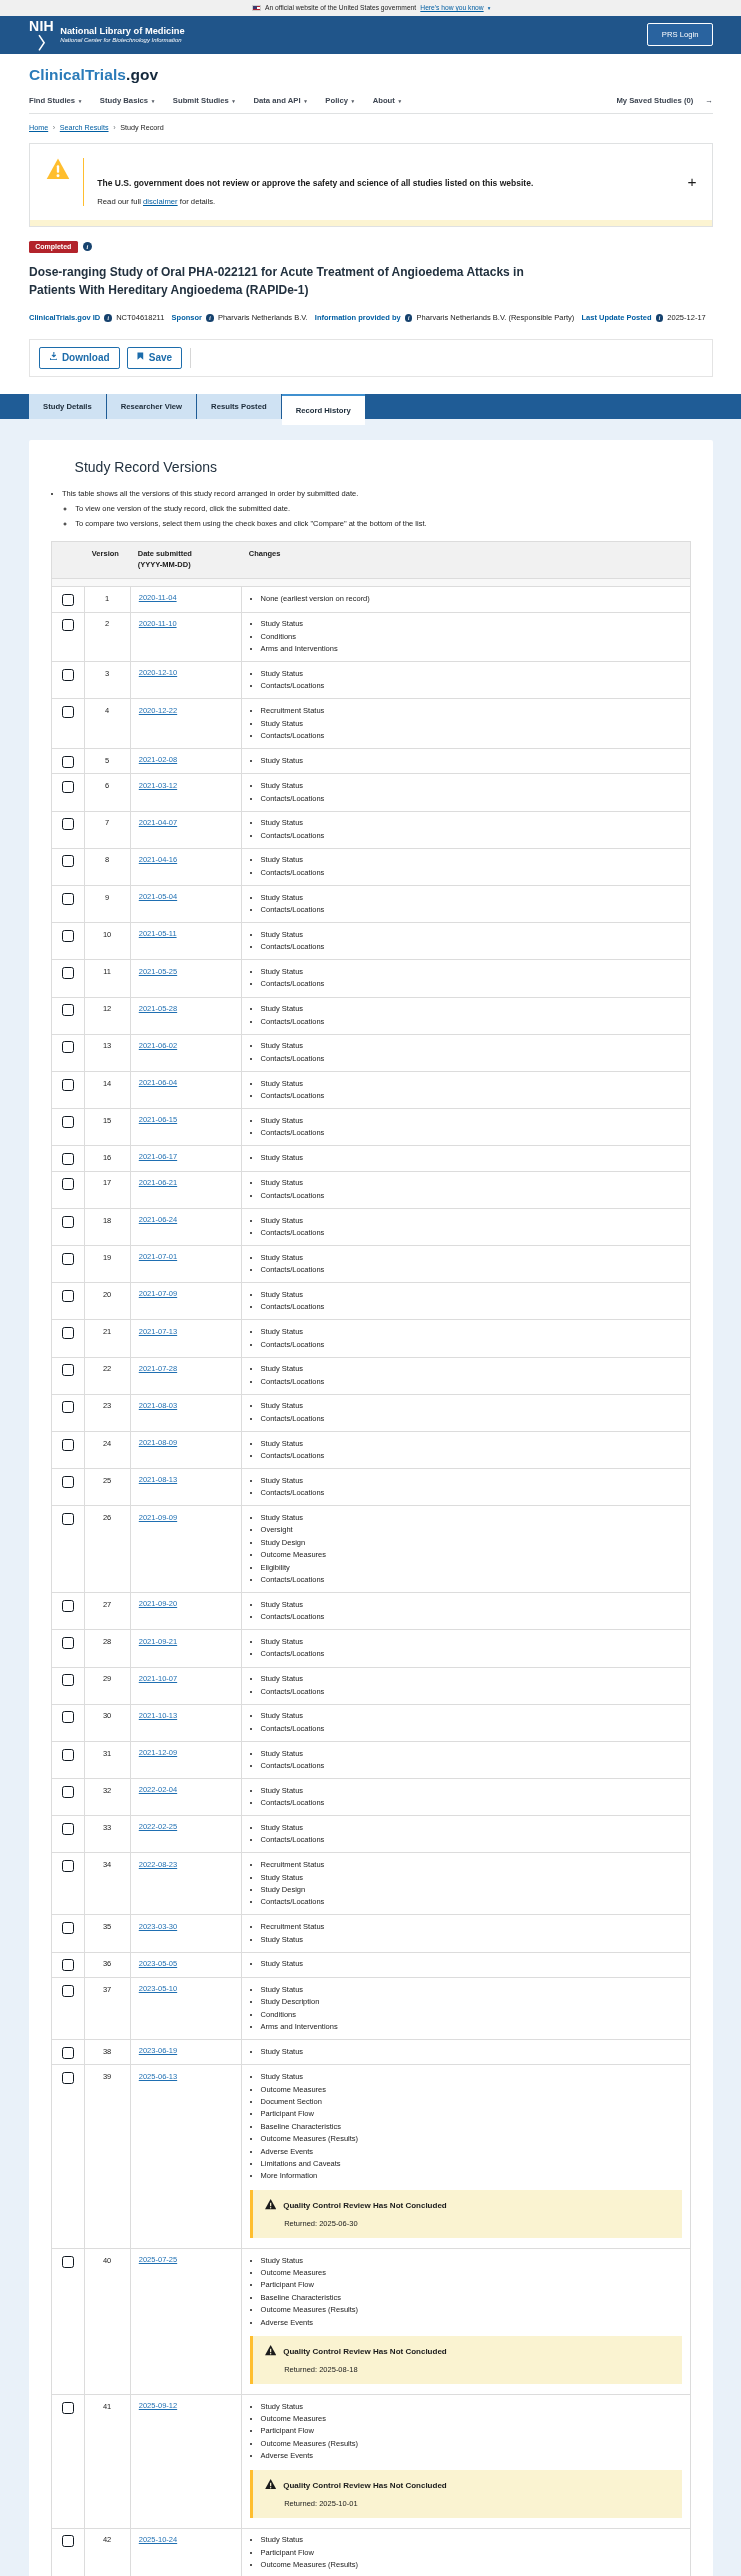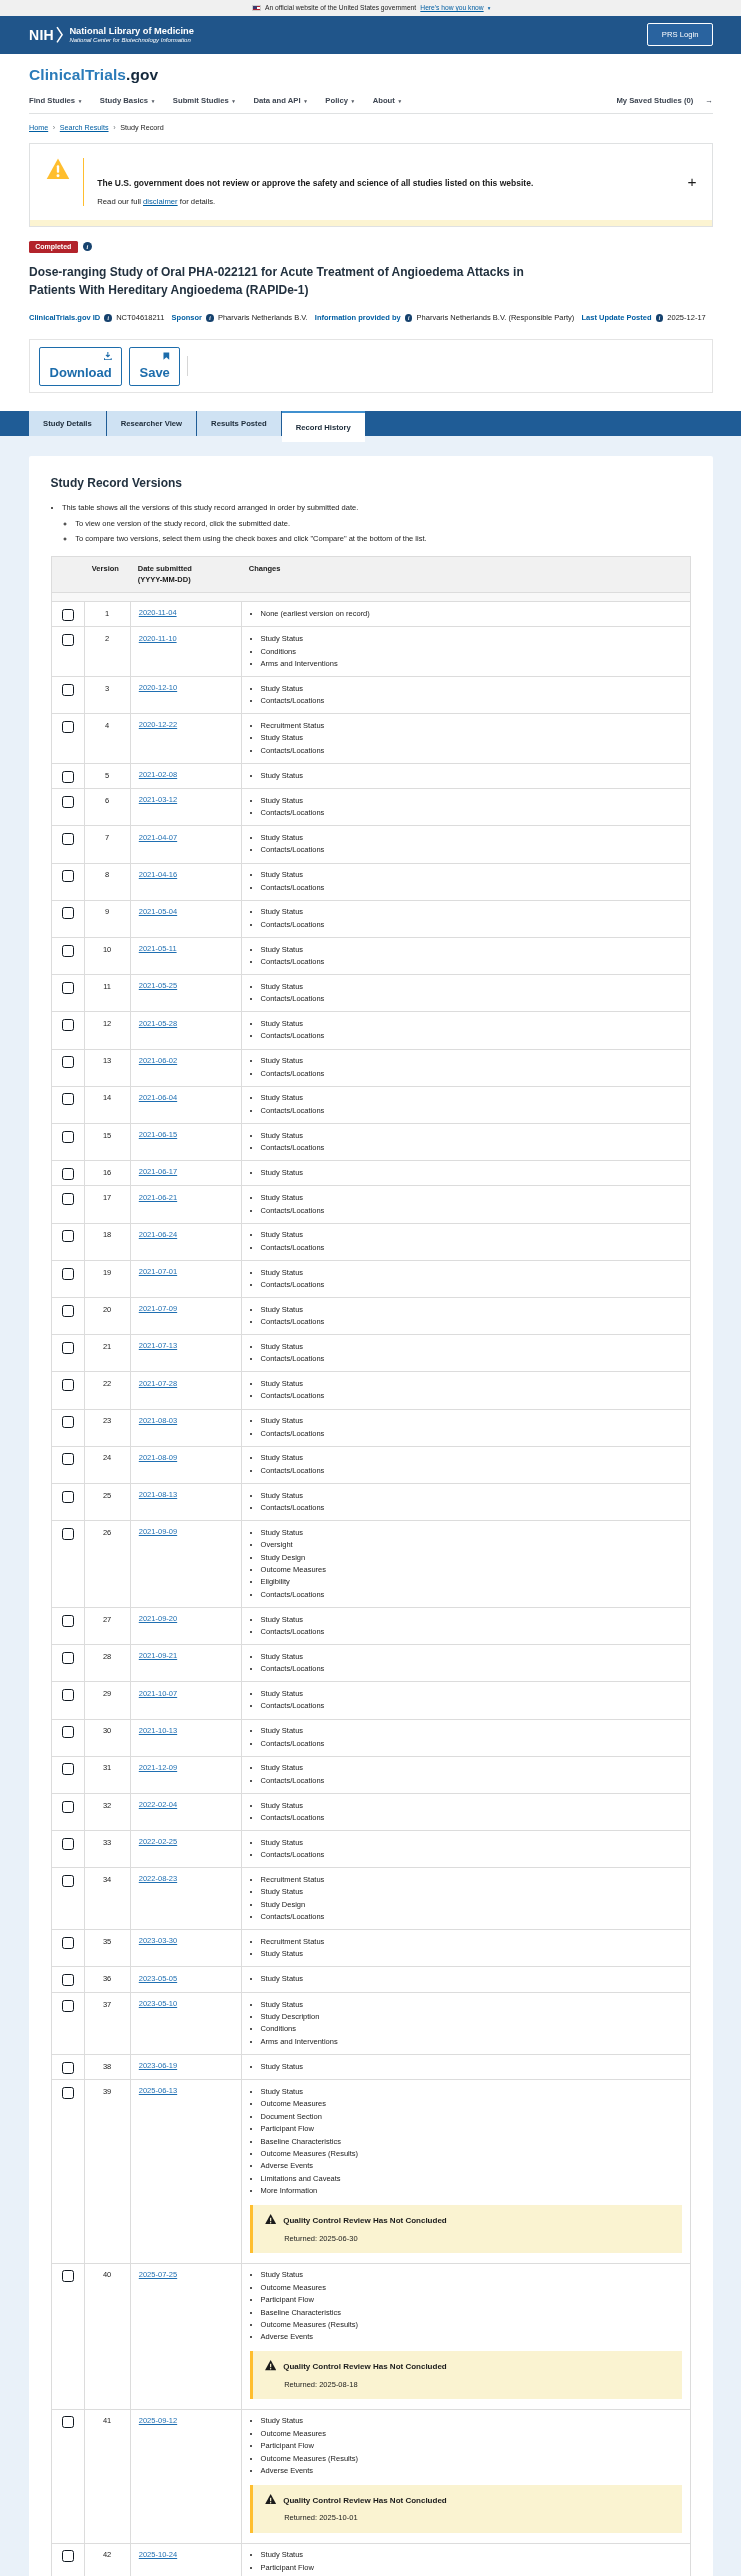--- a/index.html
+++ b/index.html
@@ -16,21 +16,21 @@
   .gov-banner { height: 15.5px; background: #f0f0f0; display: flex; align-items: center; justify-content: center; gap: 4.1px; font-size: 6.7px; color:#1b1b1b; }
   .us-flag { width: 9.3px; height: 6.2px; position: relative; display:inline-block;
     background: repeating-linear-gradient(to bottom, #b22234 0 0.8px, #ffffff 0.8px 1.6px); border:0.3px solid #cfcfcf; }
   .us-flag::before { content:""; position:absolute; left:0; top:0; width:4.1px; height:3.3px; background:#3c3b6e; }
   .gov-banner a { color:#005ea2; }
   .gov-caret { color:#005ea2; font-size:5.2px; }
 
   
   .topbar { background:#20558a; height:38px; display:flex; align-items:center; padding:0 29px; color:#fff; }
   .nih-lockup { display:flex; align-items:center; gap:6.2px; }
-  .nih-mark { display:flex; align-items:center; font-weight:800; font-size:14px; letter-spacing:0.3px; color:#fff; }
+  .nih-mark { display:flex; align-items:center; font-weight:800; font-size:14px; letter-spacing:0.3px; color:#fff;flex-direction:column; }
   .nih-mark svg { margin-left:1.5px; }
   .lockup-text .l1 { font-size:9.3px; font-weight:700; line-height:1.2; }
   .lockup-text .l2 { font-size:6px; font-style:italic; }
   .prs-btn { margin-left:auto; background:#29639f; border:0.5px solid #ffffff; color:#fff; font-size:7.7px; padding:6.2px 13.4px; border-radius:2.1px; }
 
   
   .sitehead { background:#fff; padding:12.4px 29px 0; }
   .logo { font-size:15.5px; font-weight:800; letter-spacing:0.1px; }
   .logo .ct { color:#2b7bb9; }
   .logo .gov { color:#15293c; }
@@ -61,33 +61,33 @@
     font-family:"Liberation Serif", serif; font-style:italic; font-weight:700; font-size:6.2px; flex:0 0 auto; }
   .study-title { padding:0 29px; font-size:12px; font-weight:700; color:#22313f; line-height:1.5; max-width:598px; margin-bottom:14.4px; }
   .fields { padding:0 29px; display:flex; flex-direction:row; gap:7.2px; margin-bottom:16.5px; }
   .field { display:flex; align-items:center; gap:4.1px; font-size:7.5px; }
   .field .flabel { color:#005ea2; font-weight:700; text-decoration:none; }
   .field .info-i { width:7.7px; height:7.7px; font-size:5.2px; }
   .field .fval { color:#1b1b1b; }
 
   
   .toolbar { margin:0 29px; border:0.5px solid #e4e4e4; background:#fff; padding:6.7px 9.3px; display:flex; align-items:center; gap:7.2px; }
-  .tbtn { display:flex; align-items:flex-end; gap:4.6px; background:#fff; border:1px solid #1c6cab; color:#1c6cab; font-weight:700; font-size:13px; padding:4.6px 9.3px; border-radius:2.1px;flex-direction:column; }
+  .tbtn { display:flex; align-items:flex-start; gap:4.6px; background:#fff; border:1px solid #1c6cab; color:#1c6cab; font-weight:700; font-size:10px; padding:4.6px 9.3px; border-radius:2.1px; }
   .tb-divider { width:0.5px; height:19.6px; background:#d6d6d6; }
   .pre-tab { height:17.5px; background:#fff; }
 
   
   .tabbar { background:#1f5c96; display:flex; gap:1px; padding-left:29px; height:25px; position:relative; z-index:2; }
   .tab { background:#cfe2f3; border:none; color:#1c2b39; font-size:7.7px; font-weight:700; padding:0 14px; height:25px; display:flex; align-items:center; }
   .tab.active { background:#fff; border-top:2.6px solid #4090cf; height:31px; margin-bottom:-5.7px; }
 
   
   .content { background:#e9f1f9; padding:20.6px 29px 33px; }
   .card { background:#fff; border-radius:2.1px; padding:19.6px 21.6px 57px; }
-  .rh-heading { font-size:12px; font-weight:700; color:#22313f; margin-bottom:13.4px; }
+  .rh-heading { font-size:14px; font-weight:400; color:#22313f; margin-bottom:13.4px;margin-left:24px; }
   .intro { font-size:7.5px; }
   .intro ul { padding-left:11.3px; }
   .intro li { margin-bottom:6.2px; }
   .intro ul ul { margin-top:6.2px; padding-left:13.4px; }
 
   
   .vtable { margin-top:13.4px; border-left:0.5px solid #dcdcdc; border-right:0.5px solid #dcdcdc; }
   .thead, .trow { display:grid; grid-template-columns:33px 46px 111px 1fr; }
   .thead { background:#f1f1f1; border-top:0.5px solid #dcdcdc; border-bottom:0.5px solid #dcdcdc; }
   .th { padding:6.7px 7.2px; font-size:7.5px; font-weight:700; line-height:1.45; }

